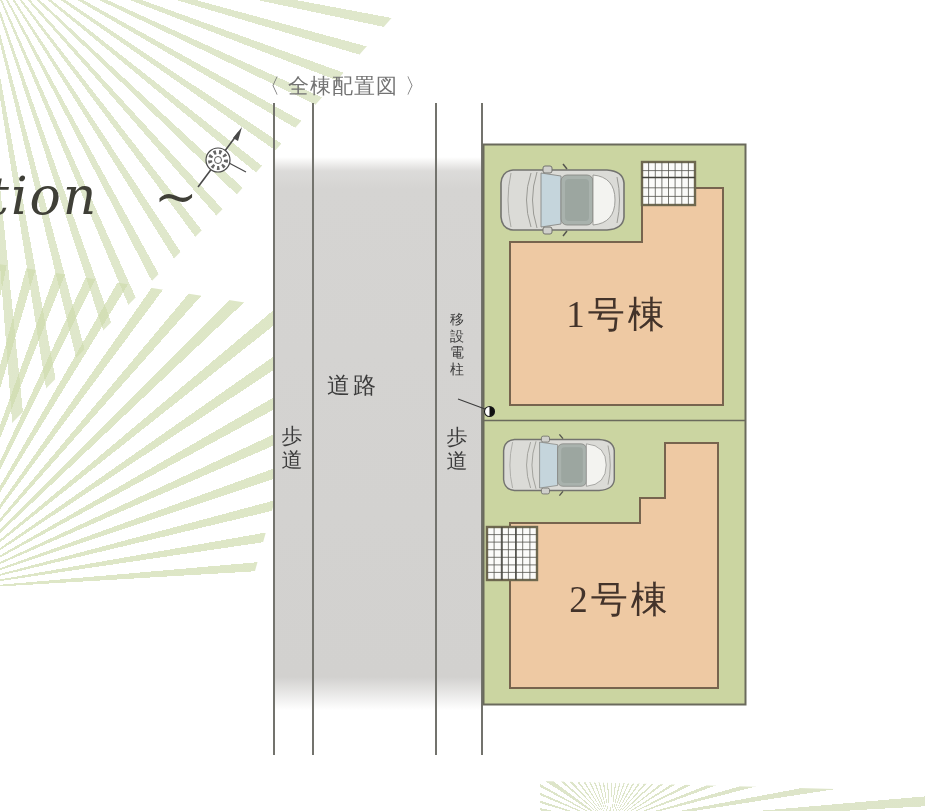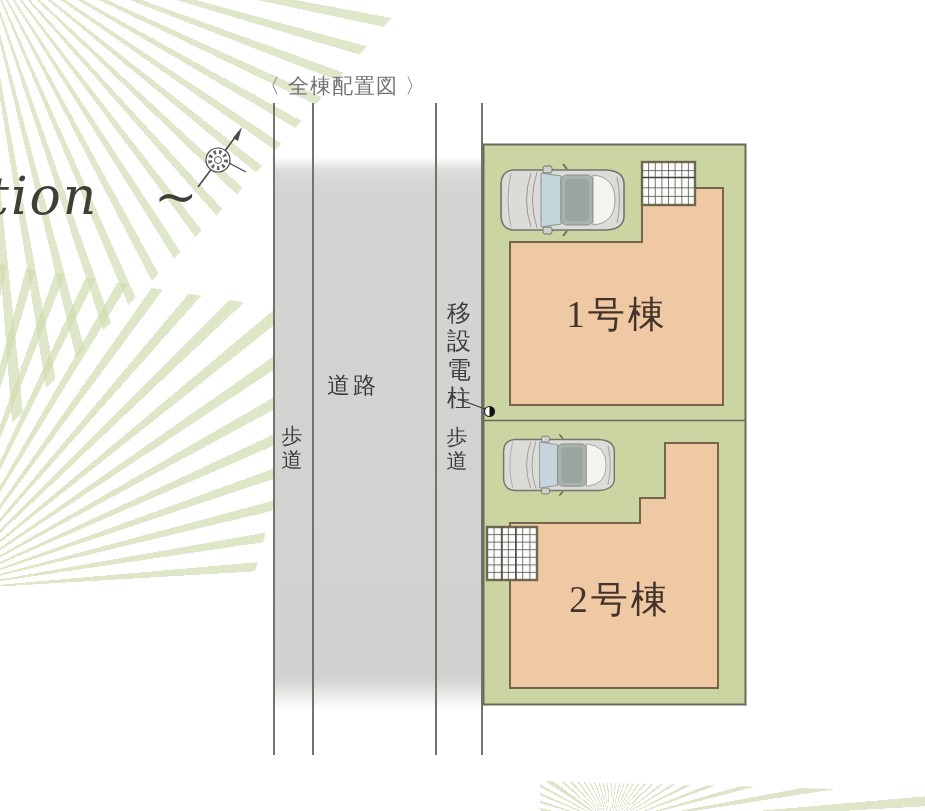--- a/index.html
+++ b/index.html
@@ -27,21 +27,21 @@
   .road-fill{position:absolute;left:273px;top:157px;width:208px;height:553px;
     background:linear-gradient(180deg, rgba(214,213,211,0) 0px, rgba(214,213,211,.85) 14px,
       #d5d4d2 32px, #d2d1cf 520px, rgba(210,209,207,0) 553px);}
   .vline{position:absolute;top:103px;height:652px;width:1.5px;background:#73736d;}
   .vl1{left:273px;} .vl2{left:312px;} .vl3{left:435px;} .vl4{left:481px;}
   
   .label{position:absolute;color:#3c3c3c;}
   .v-label{word-break:break-all;line-height:1.12;text-align:center;}
   .sidewalk-left{left:281px;top:424px;width:22px;font-size:21px;}
   .roadway{left:324px;top:370px;width:58px;font-size:23px;letter-spacing:3px;text-align:center;}
-  .pole-note{left:447px;top:299px;width:20px;font-size:24px;line-height:1.18;}
+  .pole-note{left:447px;top:311px;width:20px;font-size:14px;line-height:1.18;}
   .sidewalk-right{left:446px;top:425px;width:22px;font-size:21px;}
   .site-svg{position:absolute;left:0;top:0;}
   .bldg-label{font-family:"Liberation Serif",serif;fill:#43332a;font-size:37px;letter-spacing:3px;}
 </style>
 </head>
 <body>
 
 <div class="stage">
 
   <div class="leaf leaf-tl1"></div>

